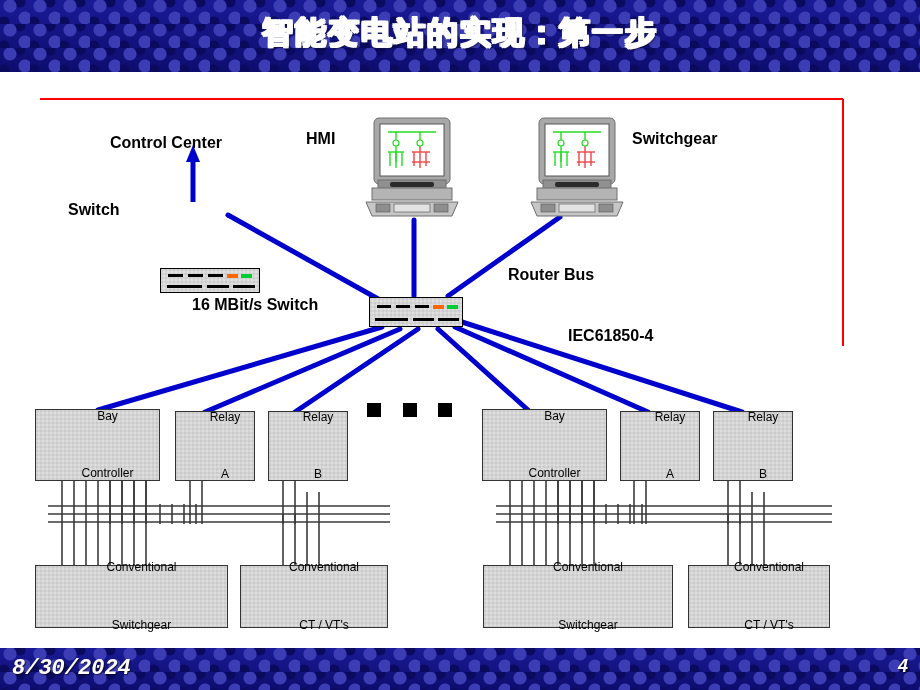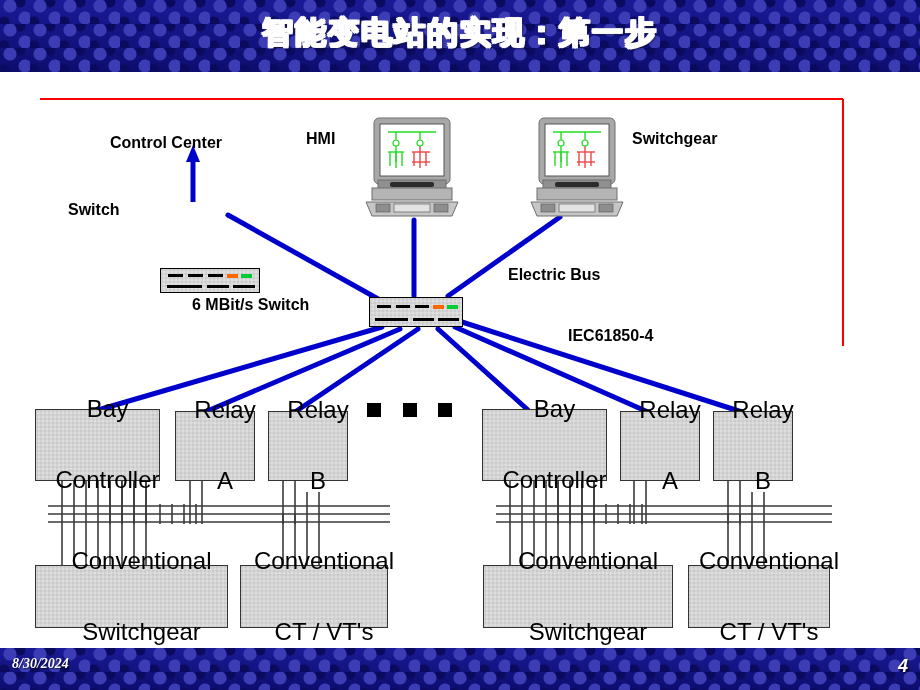--- a/index.html
+++ b/index.html
@@ -62,22 +62,22 @@
       radial-gradient(circle at 10px 6px, #3c3cb4 0 6px, rgba(0,0,0,0) 7px),
       radial-gradient(circle at 25px 18px, #3c3cb4 0 6px, rgba(0,0,0,0) 7px),
       radial-gradient(circle at 4px 22px, #0a0a5e 0 5px, rgba(0,0,0,0) 6px),
       radial-gradient(circle at 20px 2px, #0a0a5e 0 5px, rgba(0,0,0,0) 6px),
       linear-gradient(#1a1a96, #0d0d6e);
     background-size: 30px 24px, 30px 24px, 30px 24px, 30px 24px, 100% 100%;
   }
   #footer-date {
     position: absolute;
     left: 12px; top: 8px;
-    font-family: Liberation Serif, serif;
-    font-size: 14px;
+    font-family: Liberation Mono, monospace;
+    font-size: 22px;
     font-weight: bold;
     font-style: italic;
     color: #ffffff;
     text-shadow: 1px 1px 1px rgba(0,0,0,0.6);
   }
   #footer-org {
     position: absolute;
     left: 0; right: 0; top: 3px;
     text-align: center;
     font-family: "Liberation Serif", serif;
@@ -128,21 +128,21 @@
     background-color: #d4d4d4;
     background-image:
       radial-gradient(circle at 1px 1px, #bdbdbd 0.6px, rgba(0,0,0,0) 0.8px),
       radial-gradient(circle at 3px 3px, #e8e8e8 0.6px, rgba(0,0,0,0) 0.8px);
     background-size: 4px 4px, 4px 4px;
     display: flex;
     flex-direction: column;
     align-items: center;
     justify-content: center;
     font-family: "Liberation Sans", sans-serif;
-    font-size: 24px;
+    font-size: 12px;
     color: #000000;
     line-height: 1.12;
     text-align: center;
     padding-left: 20px;
   }
   .devbox .l2 { display: block; margin-top: 44px; }
 
   
   .netdev {
     position: absolute;
@@ -342,22 +342,22 @@
       <rect x="4" y="86" width="14" height="8" fill="#8e8e8e" stroke="#5e5e5e" stroke-width="0.7"></rect>
       <rect x="22" y="86" width="36" height="8" fill="#e2e2e2" stroke="#5e5e5e" stroke-width="0.7"></rect>
       <rect x="62" y="86" width="14" height="8" fill="#8e8e8e" stroke="#5e5e5e" stroke-width="0.7"></rect>
     </g>
   </svg>
 
   <div class="lbl" style="left:110px; top:62px;">Control Center</div>
   <div class="lbl" style="left:68px; top:129px;">Switch</div>
   <div class="lbl" style="left:306px; top:58px;">HMI</div>
   <div class="lbl" style="left:632px; top:58px;">Switchgear</div>
-  <div class="lbl" style="left:508px; top:194px;">Electric Bus</div>
-  <div class="lbl" style="left:192px; top:224px;">6 MBit/s Switch</div>
+  <div class="lbl" style="left:508px; top:194px;">Router Bus</div>
+  <div class="lbl" style="left:192px; top:224px;">16 MBit/s Switch</div>
   <div class="lbl" style="left:568px; top:255px;">IEC61850-4</div>
 
   <div class="netdev" style="left:160px; top:196px; width:100px; height:25px;">
     <div class="nd-dash" style="left:7px;  top:5px; width:15px;"></div>
     <div class="nd-dash" style="left:27px; top:5px; width:15px;"></div>
     <div class="nd-dash" style="left:47px; top:5px; width:15px;"></div>
     <div class="nd-led" style="left:66px; top:5px; background:#ff6600;"></div>
     <div class="nd-led" style="left:80px; top:5px; background:#00cc33;"></div>
     <div class="nd-bar" style="left:6px;  top:16px; width:35px;"></div>
     <div class="nd-bar" style="left:46px; top:16px; width:22px;"></div>

